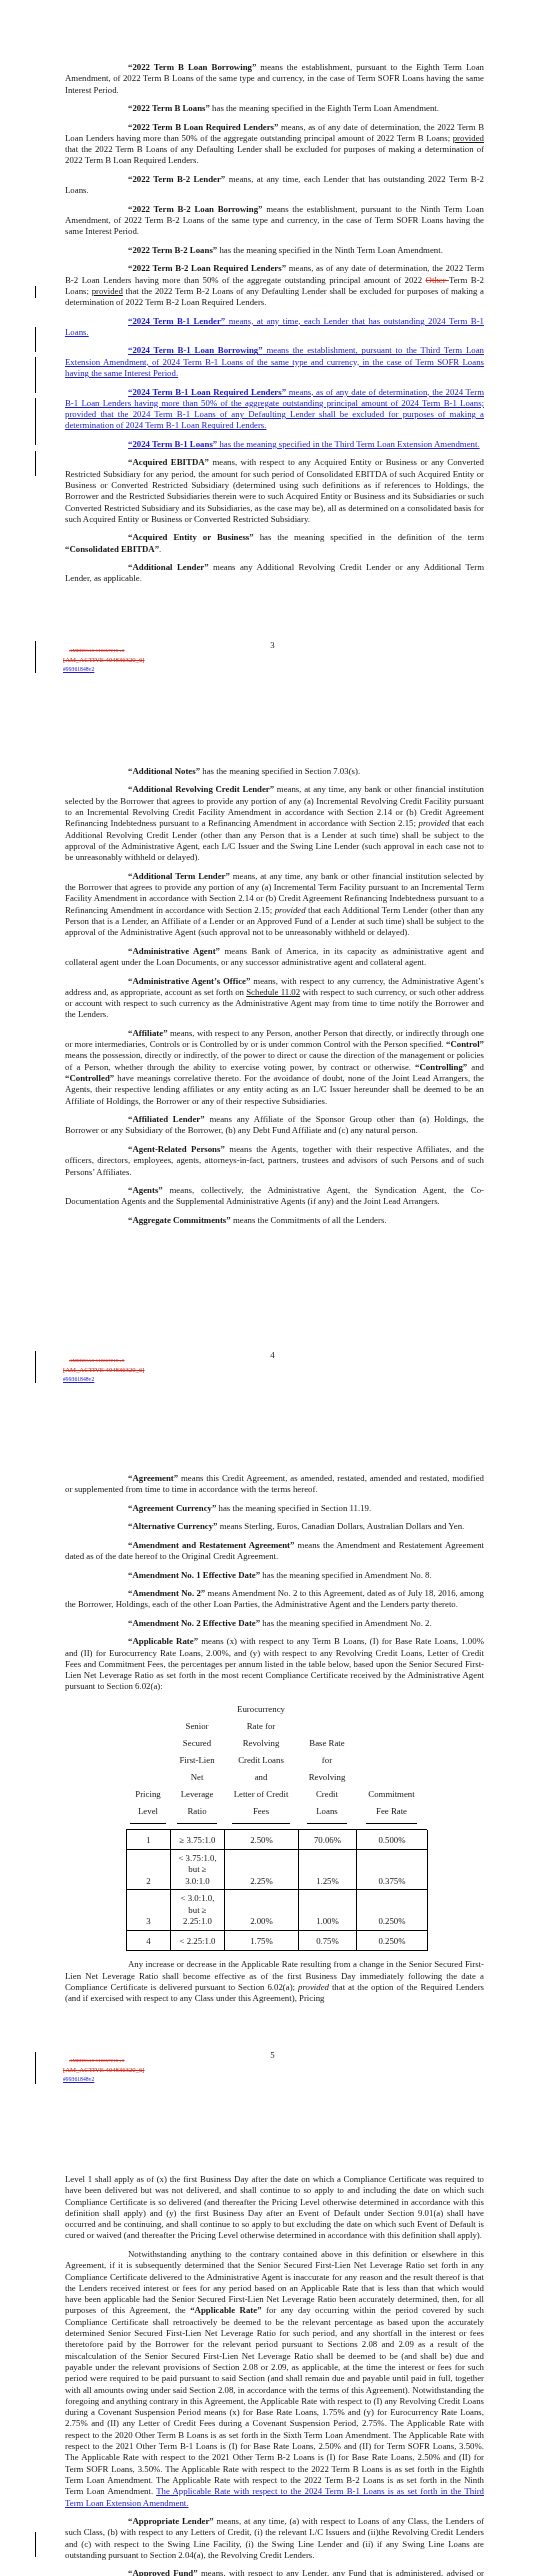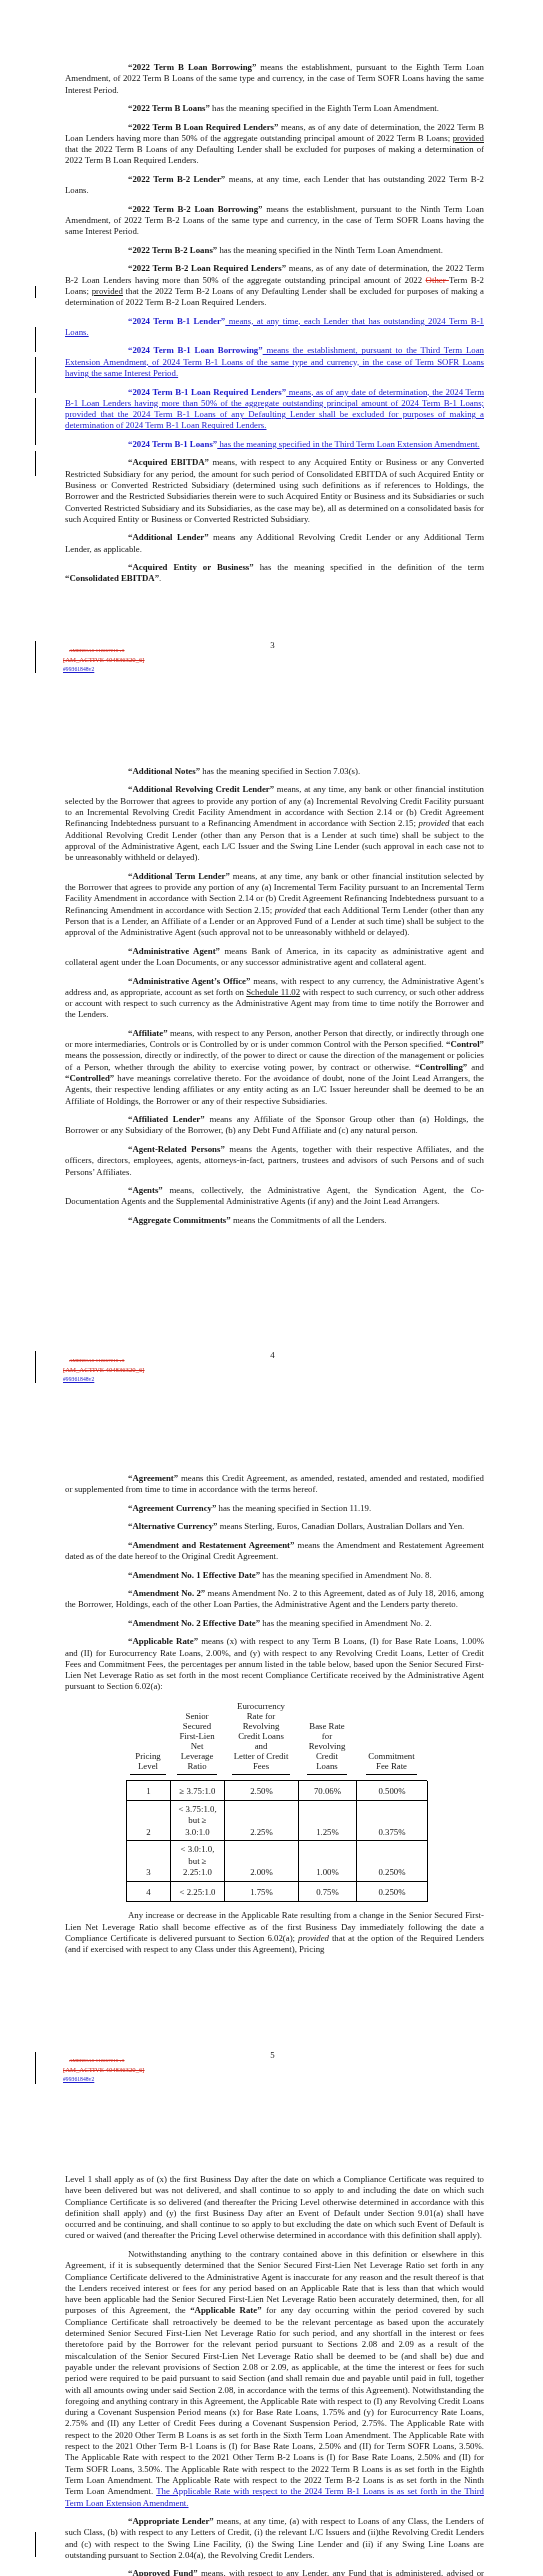--- a/index.html
+++ b/index.html
@@ -20,28 +20,28 @@
     line-height:11.3px;
     text-align:justify;
   }
   .para{margin:0 0 7.2px 0;text-indent:63px;}
   .para.noindent{text-indent:0;}
   .r-b{font-weight:bold;}
   .r-u{text-decoration:underline;}
   .r-i{font-style:italic;}
   .r-del{color:#d22a1e;text-decoration:line-through;}
   .r-ins{color:#1d1ccd;text-decoration:underline;}
-  .r-bins{color:#1d1ccd;font-weight:bold;}
+  .r-bins{color:#1d1ccd;font-weight:bold;text-decoration:underline;}
   
   .rate-table{margin:8.2px 0 8.2px 61px;text-indent:0;}
   .t-head,.t-body{display:grid;grid-template-columns:44px 54px 74px 58px 71px;}
   .t-head{align-items:end;margin-bottom:5.2px;}
   .t-hcell{display:flex;justify-content:center;align-items:flex-end;}
   .t-hinner{
-    white-space:pre-line;text-align:center;line-height:10px;
+    white-space:pre-line;text-align:center;line-height:17px;
     border-bottom:1px solid #000;padding:0 2.1px 2.6px;margin:0 3.1px;min-width:31px;
   }
   .t-body{border-top:0.8px solid #000;border-left:0.8px solid #000;width:300px;}
   .t-cell{
     border-right:0.8px solid #000;border-bottom:0.8px solid #000;
     display:flex;align-items:flex-end;justify-content:center;
     text-align:center;white-space:pre-line;padding:3.1px 2.1px 2.6px;min-height:13.4px;
   }
   
   .page-footer{position:absolute;left:63px;width:419px;}
@@ -74,22 +74,22 @@
         <p class="para"><span class="r-b">“2022 Term B Loan Required Lenders”</span><span class="r-t"> means, as of any date of determination, the 2022 Term B Loan Lenders having more than 50% of the aggregate outstanding principal amount of 2022 Term B Loans; </span><span class="r-u">provided</span><span class="r-t"> that the 2022 Term B Loans of any Defaulting Lender shall be excluded for purposes of making a determination of 2022 Term B Loan Required Lenders.</span></p>
         <p class="para"><span class="r-b">“2022 Term B-2 Lender”</span><span class="r-t"> means, at any time, each Lender that has outstanding 2022 Term B-2 Loans.</span></p>
         <p class="para"><span class="r-b">“2022 Term B-2 Loan Borrowing”</span><span class="r-t"> means the establishment, pursuant to the Ninth Term Loan Amendment, of 2022 Term B-2 Loans of the same type and currency, in the case of Term SOFR Loans having the same Interest Period.</span></p>
         <p class="para"><span class="r-b">“2022 Term B-2 Loans”</span><span class="r-t"> has the meaning specified in the Ninth Term Loan Amendment.</span></p>
         <p class="para"><span class="r-b">“2022 Term B-2 Loan Required Lenders”</span><span class="r-t"> means, as of any date of determination, the 2022 Term B-2 Loan Lenders having more than 50% of the aggregate outstanding principal amount of 2022 </span><span class="r-del">Other </span><span class="r-t">Term B-2 Loans; </span><span class="r-u">provided</span><span class="r-t"> that the 2022 Term B-2 Loans of any Defaulting Lender shall be excluded for purposes of making a determination of 2022 Term B-2 Loan Required Lenders.</span></p>
         <p class="para"><span class="r-bins">“2024 Term B-1 Lender”</span><span class="r-ins"> means, at any time, each Lender that has outstanding 2024 Term B-1 Loans.</span></p>
         <p class="para"><span class="r-bins">“2024 Term B-1 Loan Borrowing”</span><span class="r-ins"> means the establishment, pursuant to the Third Term Loan Extension Amendment, of 2024 Term B-1 Loans of the same type and currency, in the case of Term SOFR Loans having the same Interest Period.</span></p>
         <p class="para"><span class="r-bins">“2024 Term B-1 Loan Required Lenders”</span><span class="r-ins"> means, as of any date of determination, the 2024 Term B-1 Loan Lenders having more than 50% of the aggregate outstanding principal amount of 2024 Term B-1 Loans; provided that the 2024 Term B-1 Loans of any Defaulting Lender shall be excluded for purposes of making a determination of 2024 Term B-1 Loan Required Lenders.</span></p>
         <p class="para"><span class="r-bins">“2024 Term B-1 Loans”</span><span class="r-ins"> has the meaning specified in the Third Term Loan Extension Amendment.</span></p>
         <p class="para"><span class="r-b">“Acquired EBITDA”</span><span class="r-t"> means, with respect to any Acquired Entity or Business or any Converted Restricted Subsidiary for any period, the amount for such period of Consolidated EBITDA of such Acquired Entity or Business or Converted Restricted Subsidiary (determined using such definitions as if references to Holdings, the Borrower and the Restricted Subsidiaries therein were to such Acquired Entity or Business and its Subsidiaries or such Converted Restricted Subsidiary and its Subsidiaries, as the case may be), all as determined on a consolidated basis for such Acquired Entity or Business or Converted Restricted Subsidiary.</span></p>
+        <p class="para"><span class="r-b">“Acquired Entity or Business”</span><span class="r-t"> has the meaning specified in the definition of the term </span><span class="r-b">“Consolidated EBITDA”</span><span class="r-t">.</span></p>
         <p class="para"><span class="r-b">“Additional Lender”</span><span class="r-t"> means any Additional Revolving Credit Lender or any Additional Term Lender, as applicable.</span></p>
-        <p class="para"><span class="r-b">“Acquired Entity or Business”</span><span class="r-t"> has the meaning specified in the definition of the term </span><span class="r-b">“Consolidated EBITDA”</span><span class="r-t">.</span></p>
       </div>
     <div class="page-footer" style="top:641px">
       <div class="page-num">3</div>
       <div class="f-americas">AMERICAS 112057218 v3</div>
       <div class="f-amactive">[AM_ACTIVE 404836320_6]</div>
       <div class="f-docid">#99361848v2</div>
     </div>
   </section>
 
   <section class="page" style="top:721px;height:711px">

